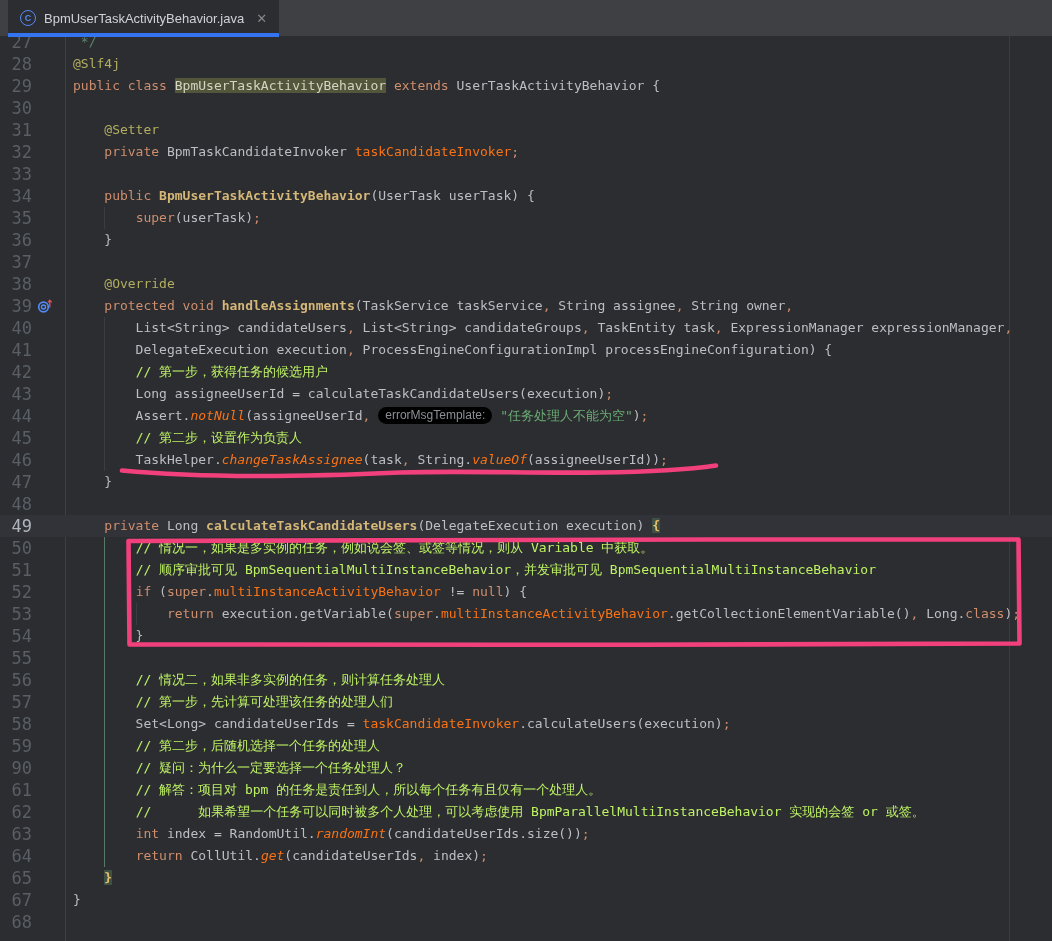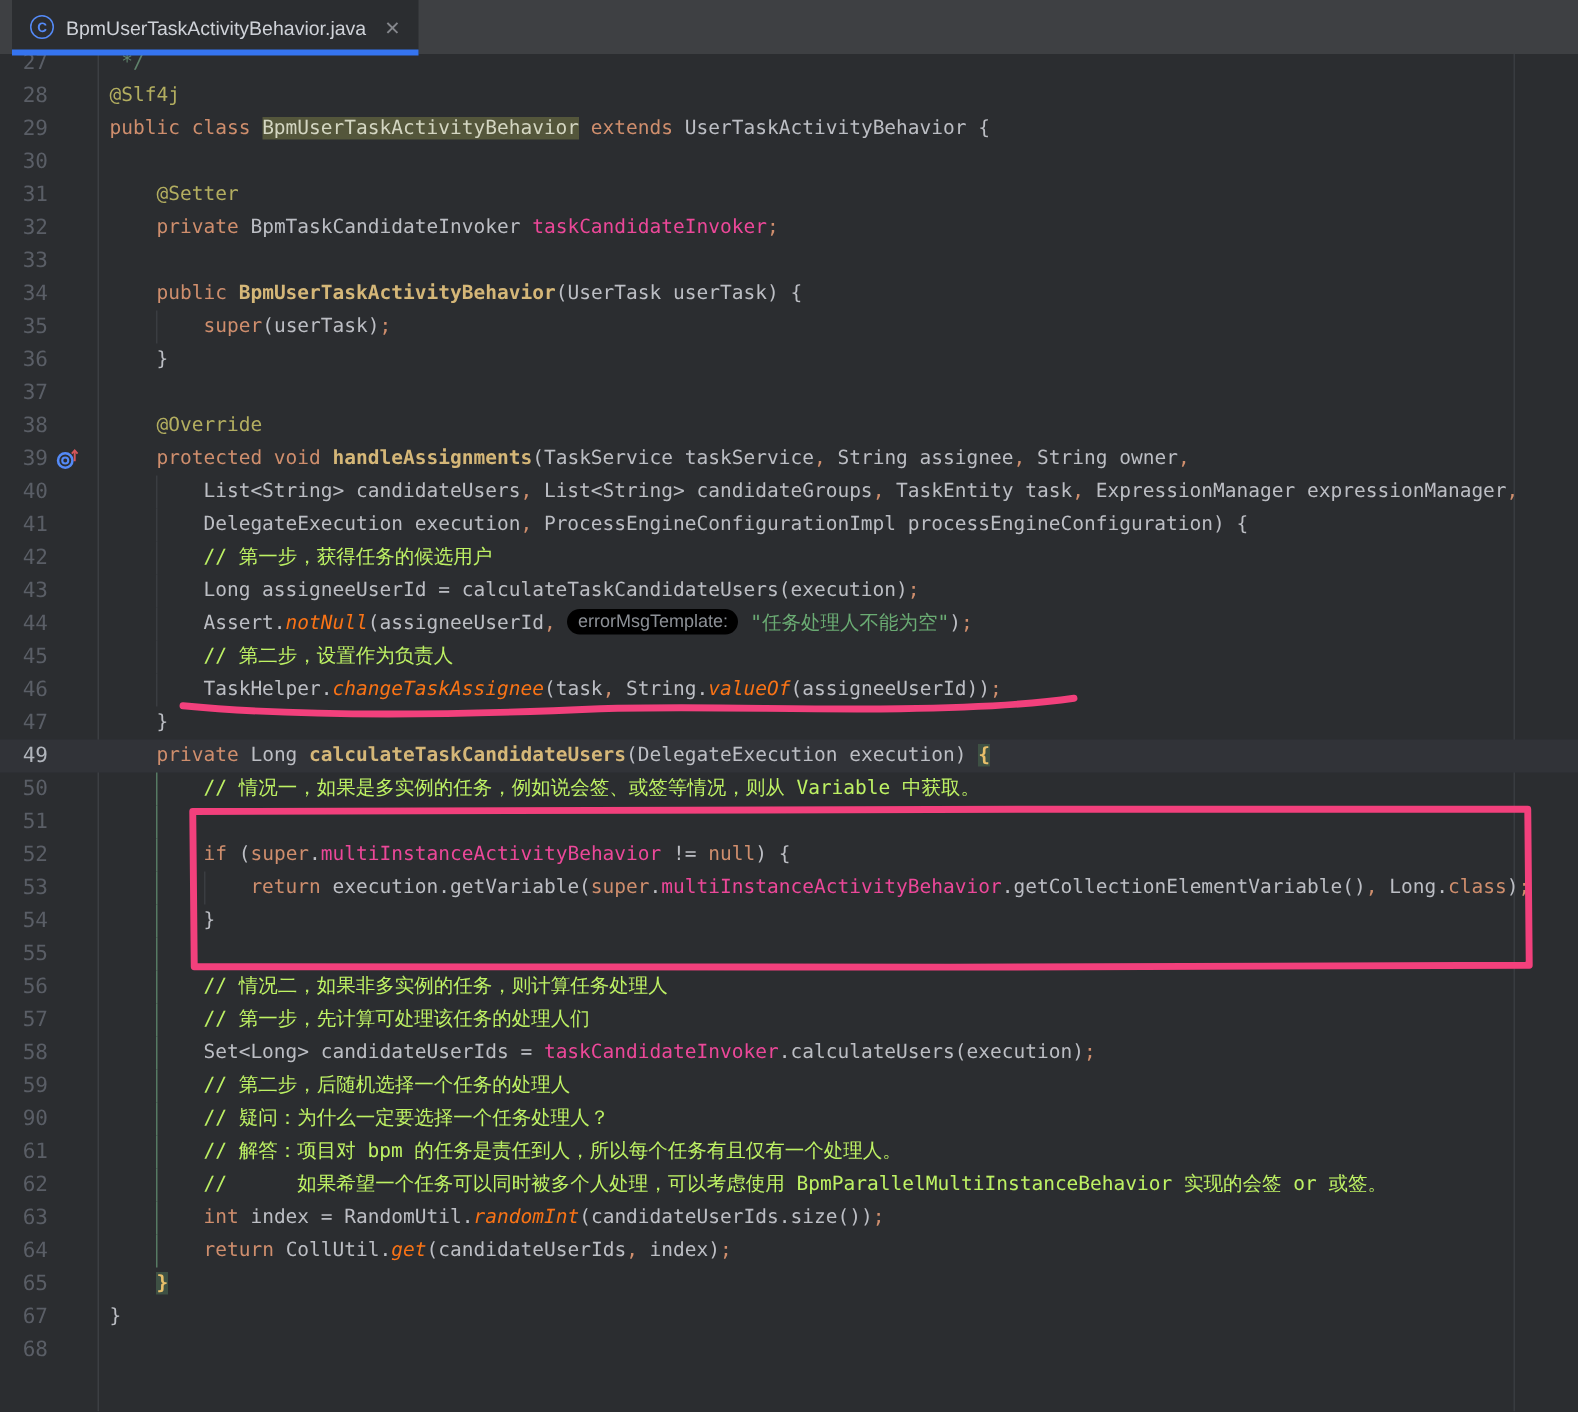--- a/index.html
+++ b/index.html
@@ -13,31 +13,31 @@
   .tab-label { color:#CFD2D8; font:13px "Liberation Sans",sans-serif; margin-left:8px; white-space:nowrap; }
   .tab-close { color:#85878C; font:13px "Liberation Sans",sans-serif; margin-left:12px; }
 
   .editor { position:absolute; left:0; top:0; width:1052px; height:941px; }
   .gutter-sep { position:absolute; left:65px; top:36px; bottom:0; width:1px; background:#3C3F43; z-index:2; }
   .margin-guide { position:absolute; left:1009px; top:36px; bottom:0; width:1px; background:#393C40; z-index:2; }
 
   .lines { position:absolute; left:0; top:31px; width:1052px; z-index:3; }
   .row { position:relative; height:22px; width:1052px; white-space:pre; }
   .row.cur { background:#313338; }
-  .gut { position:absolute; left:0; top:0; width:32px; height:22px; text-align:right; color:#5A5E66; font-size:14px; line-height:22px; }
+  .gut { position:absolute; left:0; top:0; width:32px; height:22px; text-align:right; color:#5A5E66; font-size:17px; line-height:22px; }
   .row.cur .gut { color:#B0B4BB; }
   .gicon { position:absolute; left:37px; top:3px; width:17px; height:16px; }
   .code { position:absolute; left:0; top:0; width:1052px; height:22px; padding-left:73px; font-size:13px; line-height:22px; color:#BCBEC4; }
   .guide { position:absolute; top:0; bottom:0; width:1px; background:#3A3D41; }
   .guide.green { background:#567A63; }
 
   .tk.k { color:#CF8E6D; }
   .tk.d { color:#BCBEC4; }
   .tk.m { color:#D5B778; font-weight:bold; }
-  .tk.f { color:#ec4899; }
+  .tk.f { color:#f97316; }
   .tk.s { color:#6AAB73; }
   .tk.c { color:#bef264; }
   .tk.a { color:#B3AE60; }
   .tk.doc { color:#5F826B; }
   .tk.i { color:#f97316; font-style:italic; }
   .tk.hl { background:#54563B; color:#D4D6C2; }
   .tk.bm { background:#3E5144; color:#E8BF6A; font-weight:bold; }
   .hint { display:inline-block; background:#000000; color:#8C9096; font:12px "Liberation Sans",sans-serif; border-radius:9px; padding:1.5px 7px; transform:translateY(-1px); }
 
   .overlay { position:absolute; left:0; top:0; width:1052px; height:941px; z-index:8; pointer-events:none; }
@@ -68,23 +68,24 @@
             <path d="M10.9,4.4 L12.8,2.3 L14.7,4.4" stroke="#D5565C" stroke-width="1.3" fill="none"></path>
           </svg></span></div>
       <div class="row"><div class="code"><span class="guide" style="left: 104.308px;"></span><span class="tk d">        List&lt;String&gt; candidateUsers</span><span class="tk k">,</span><span class="tk d"> List&lt;String&gt; candidateGroups</span><span class="tk k">,</span><span class="tk d"> TaskEntity task</span><span class="tk k">,</span><span class="tk d"> ExpressionManager expressionManager</span><span class="tk k">,</span></div><div class="gut">40</div></div>
       <div class="row"><div class="code"><span class="guide" style="left: 104.308px;"></span><span class="tk d">        DelegateExecution execution</span><span class="tk k">,</span><span class="tk d"> ProcessEngineConfigurationImpl processEngineConfiguration) {</span></div><div class="gut">41</div></div>
       <div class="row"><div class="code"><span class="guide" style="left: 104.308px;"></span><span class="tk d">        </span><span class="tk c">// 第一步，获得任务的候选用户</span></div><div class="gut">42</div></div>
       <div class="row"><div class="code"><span class="guide" style="left: 104.308px;"></span><span class="tk d">        Long assigneeUserId = calculateTaskCandidateUsers(execution)</span><span class="tk k">;</span></div><div class="gut">43</div></div>
       <div class="row"><div class="code"><span class="guide" style="left: 104.308px;"></span><span class="tk d">        Assert.</span><span class="tk i">notNull</span><span class="tk d">(assigneeUserId</span><span class="tk k">,</span><span class="tk d"> </span><span class="hint">errorMsgTemplate:</span><span class="tk d"> </span><span class="tk s">"任务处理人不能为空"</span><span class="tk d">)</span><span class="tk k">;</span></div><div class="gut">44</div></div>
       <div class="row"><div class="code"><span class="guide" style="left: 104.308px;"></span><span class="tk d">        </span><span class="tk c">// 第二步，设置作为负责人</span></div><div class="gut">45</div></div>
       <div class="row"><div class="code"><span class="guide" style="left: 104.308px;"></span><span class="tk d">        TaskHelper.</span><span class="tk i">changeTaskAssignee</span><span class="tk d">(task</span><span class="tk k">,</span><span class="tk d"> String.</span><span class="tk i">valueOf</span><span class="tk d">(assigneeUserId))</span><span class="tk k">;</span></div><div class="gut">46</div></div>
       <div class="row"><div class="code"><span class="tk d">    }</span></div><div class="gut">47</div></div>
+      <div class="row"><div class="code"></div><div class="gut">48</div></div>
       <div class="row cur"><div class="code"><span class="tk d">    </span><span class="tk k">private</span><span class="tk d"> Long </span><span class="tk m">calculateTaskCandidateUsers</span><span class="tk d">(DelegateExecution execution) </span><span class="tk bm">{</span></div><div class="gut">49</div></div>
       <div class="row"><div class="code"><span class="guide green" style="left: 104.308px;"></span><span class="tk d">        </span><span class="tk c">// 情况一，如果是多实例的任务，例如说会签、或签等情况，则从 Variable 中获取。</span></div><div class="gut">50</div></div>
-      <div class="row"><div class="code"><span class="guide green" style="left: 104.308px;"></span><span class="tk d">        </span></div><div class="gut">51</div></div>
+      <div class="row"><div class="code"><span class="guide green" style="left: 104.308px;"></span><span class="tk d">        </span><span class="tk c">// 顺序审批可见 BpmSequentialMultiInstanceBehavior，并发审批可见 BpmSequentialMultiInstanceBehavior</span></div><div class="gut">51</div></div>
       <div class="row"><div class="code"><span class="guide green" style="left: 104.308px;"></span><span class="tk d">        </span><span class="tk k">if</span><span class="tk d"> (</span><span class="tk k">super</span><span class="tk d">.</span><span class="tk f">multiInstanceActivityBehavior</span><span class="tk d"> != </span><span class="tk k">null</span><span class="tk d">) {</span></div><div class="gut">52</div></div>
       <div class="row"><div class="code"><span class="guide" style="left: 135.616px;"></span><span class="guide green" style="left: 104.308px;"></span><span class="tk d">            </span><span class="tk k">return</span><span class="tk d"> execution.getVariable(</span><span class="tk k">super</span><span class="tk d">.</span><span class="tk f">multiInstanceActivityBehavior</span><span class="tk d">.getCollectionElementVariable()</span><span class="tk k">,</span><span class="tk d"> Long.</span><span class="tk k">class</span><span class="tk d">)</span><span class="tk k">;</span></div><div class="gut">53</div></div>
       <div class="row"><div class="code"><span class="guide green" style="left: 104.308px;"></span><span class="tk d">        }</span></div><div class="gut">54</div></div>
       <div class="row"><div class="code"><span class="guide green" style="left: 104.308px;"></span></div><div class="gut">55</div></div>
       <div class="row"><div class="code"><span class="guide green" style="left: 104.308px;"></span><span class="tk d">        </span><span class="tk c">// 情况二，如果非多实例的任务，则计算任务处理人</span></div><div class="gut">56</div></div>
       <div class="row"><div class="code"><span class="guide green" style="left: 104.308px;"></span><span class="tk d">        </span><span class="tk c">// 第一步，先计算可处理该任务的处理人们</span></div><div class="gut">57</div></div>
       <div class="row"><div class="code"><span class="guide green" style="left: 104.308px;"></span><span class="tk d">        Set&lt;Long&gt; candidateUserIds = </span><span class="tk f">taskCandidateInvoker</span><span class="tk d">.calculateUsers(execution)</span><span class="tk k">;</span></div><div class="gut">58</div></div>
       <div class="row"><div class="code"><span class="guide green" style="left: 104.308px;"></span><span class="tk d">        </span><span class="tk c">// 第二步，后随机选择一个任务的处理人</span></div><div class="gut">59</div></div>
       <div class="row"><div class="code"><span class="guide green" style="left: 104.308px;"></span><span class="tk d">        </span><span class="tk c">// 疑问：为什么一定要选择一个任务处理人？</span></div><div class="gut">90</div></div>
       <div class="row"><div class="code"><span class="guide green" style="left: 104.308px;"></span><span class="tk d">        </span><span class="tk c">// 解答：项目对 bpm 的任务是责任到人，所以每个任务有且仅有一个处理人。</span></div><div class="gut">61</div></div>

